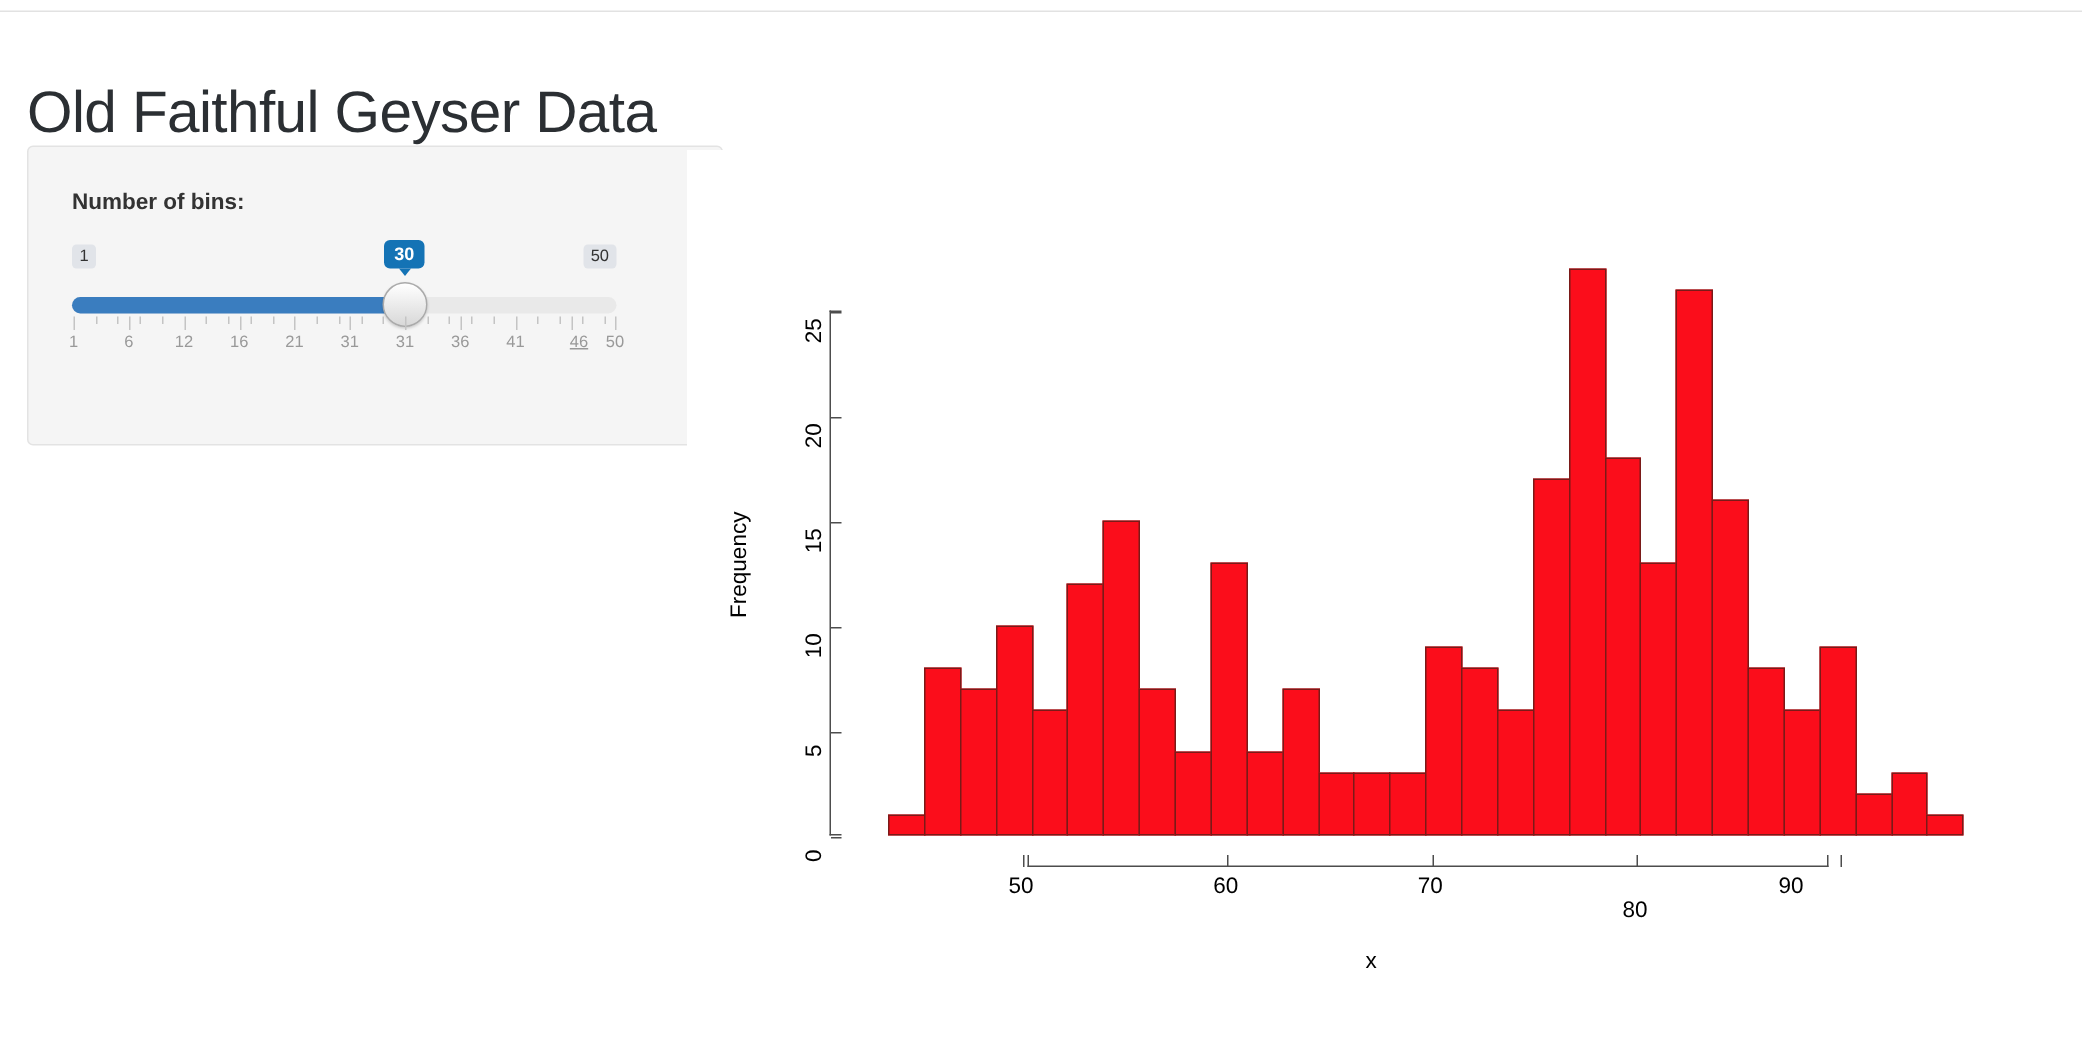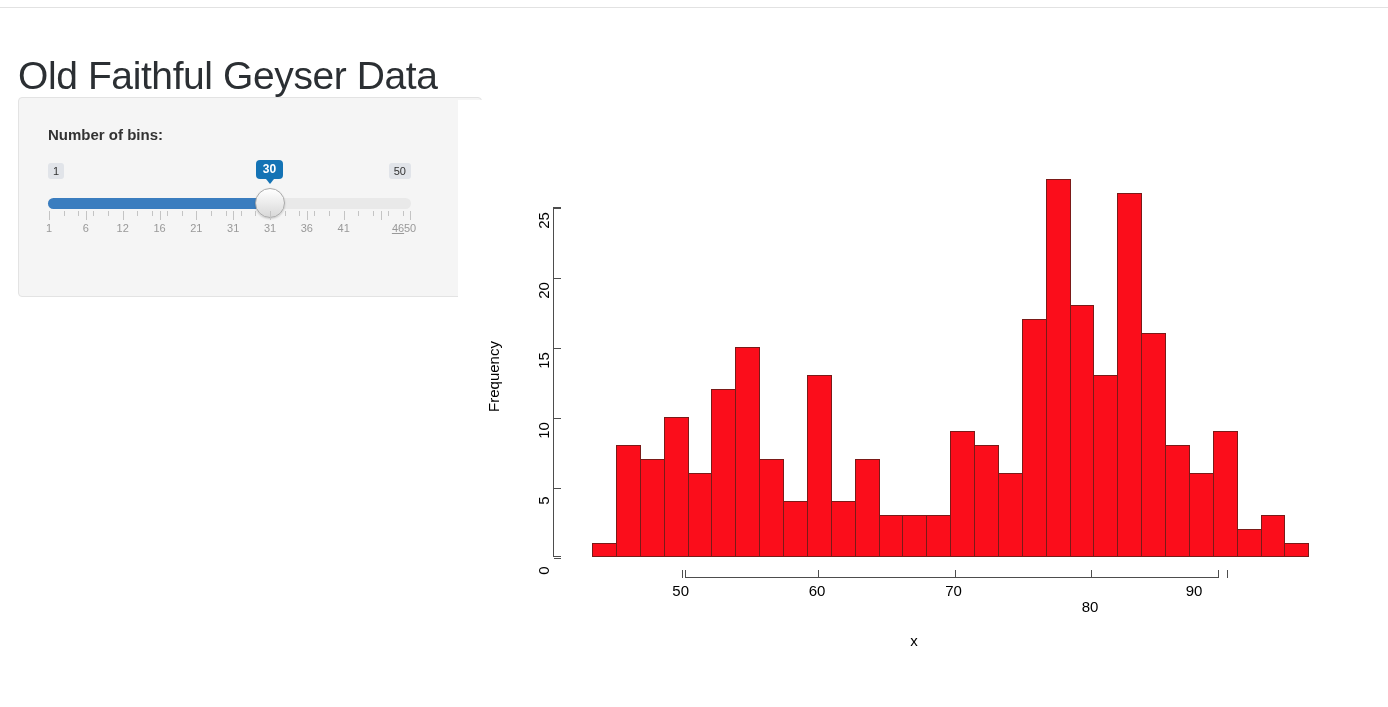--- a/index.html
+++ b/index.html
@@ -287,21 +287,21 @@
       <div class="tick-labels" id="slider-tick-labels">
           <span style="left: 1px;">1</span>
           <span style="left: 37.8367px;">6</span>
           <span style="left: 74.6735px;">12</span>
           <span style="left: 111.51px;">16</span>
           <span style="left: 148.347px;">21</span>
           <span style="left: 185.184px;">31</span>
           <span style="left: 222.02px;">31</span>
           <span style="left: 258.857px;">36</span>
           <span style="left: 295.694px;">41</span>
-          <span style="left: 350px; text-decoration: underline;">46</span>
+          <span style="left: 338px; text-decoration: underline;">46</span>
           <span style="left: 362px;">50</span>
         </div>
     </div>
   </div>
 
   <div id="plot-area">
     <div id="ylabel">Frequency</div>
     <div id="xlabel">x</div>
 
     <div id="bars">

